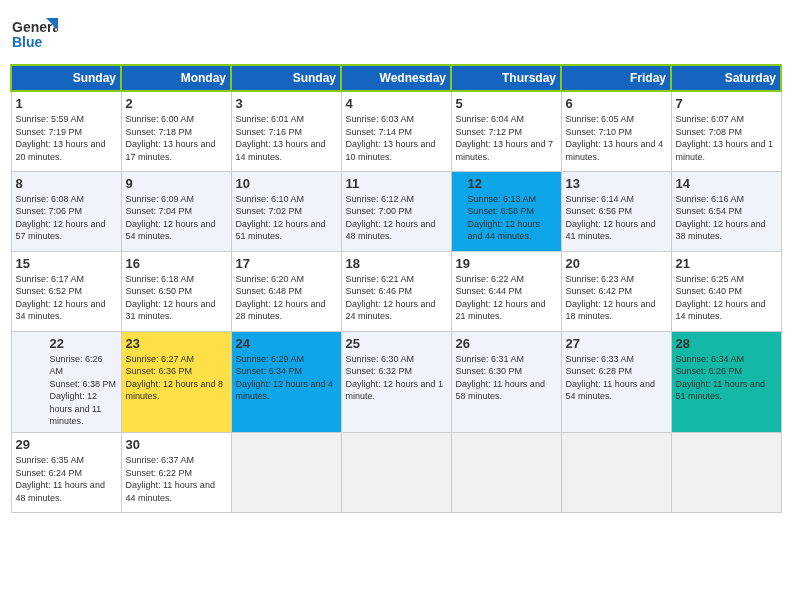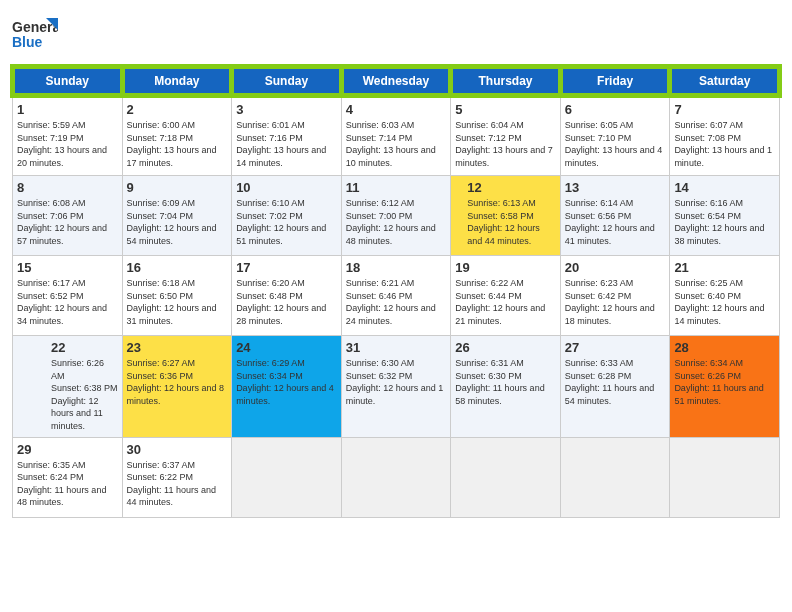--- a/index.html
+++ b/index.html
@@ -33,22 +33,22 @@
       width: 100%;
       border-collapse: collapse;
       table-layout: fixed;
     }
     th {
       background-color: #1565C0;
       color: #fff;
       font-size: 12px;
       font-weight: bold;
       padding: 5px 4px;
-      text-align: center;
-      border: 5px solid #84cc16;
+      text-align: right;
+      border: 2px solid #84cc16;
     }
     td {
       vertical-align: top;
       border: 1px solid #ccc;
       padding: 4px;
       font-size: 9.5px;
       color: #333;
       background: #fff;
       height: 80px;
     }
@@ -190,21 +190,21 @@
         </div>
       </td>
         <td style="background: rgb(240, 244, 250);">
         <span class="day-num">11</span>
         <div class="day-info">
           Sunrise: 6:12 AM<br>
           Sunset: 7:00 PM<br>
           Daylight: 12 hours and 48 minutes.
         </div>
       </td>
-        <td style="background: #fde047; padding-left: 16px;">
+        <td style="background: #0ea5e9; padding-left: 16px;">
         <span class="day-num">12</span>
         <div class="day-info">
           Sunrise: 6:13 AM<br>
           Sunset: 6:58 PM<br>
           Daylight: 12 hours and 44 minutes.
         </div>
       </td>
         <td style="background: rgb(240, 244, 250);">
         <span class="day-num">13</span>
         <div class="day-info">
@@ -299,21 +299,21 @@
       </td>
         <td style="background: #0ea5e9;">
         <span class="day-num">24</span>
         <div class="day-info">
           Sunrise: 6:29 AM<br>
           Sunset: 6:34 PM<br>
           Daylight: 12 hours and 4 minutes.
         </div>
       </td>
         <td style="background: rgb(240, 244, 250);">
-        <span class="day-num">31</span>
+        <span class="day-num">25</span>
         <div class="day-info">
           Sunrise: 6:30 AM<br>
           Sunset: 6:32 PM<br>
           Daylight: 12 hours and 1 minute.
         </div>
       </td>
         <td style="background: rgb(240, 244, 250);">
         <span class="day-num">26</span>
         <div class="day-info">
           Sunrise: 6:31 AM<br>
@@ -322,21 +322,21 @@
         </div>
       </td>
         <td style="background: rgb(240, 244, 250);">
         <span class="day-num">27</span>
         <div class="day-info">
           Sunrise: 6:33 AM<br>
           Sunset: 6:28 PM<br>
           Daylight: 11 hours and 54 minutes.
         </div>
       </td>
-        <td style="background: #f97316;">
+        <td style="background: #14b8a6;">
         <span class="day-num">28</span>
         <div class="day-info">
           Sunrise: 6:34 AM<br>
           Sunset: 6:26 PM<br>
           Daylight: 11 hours and 51 minutes.
         </div>
       </td>
       </tr>
       <tr>
         <td>

